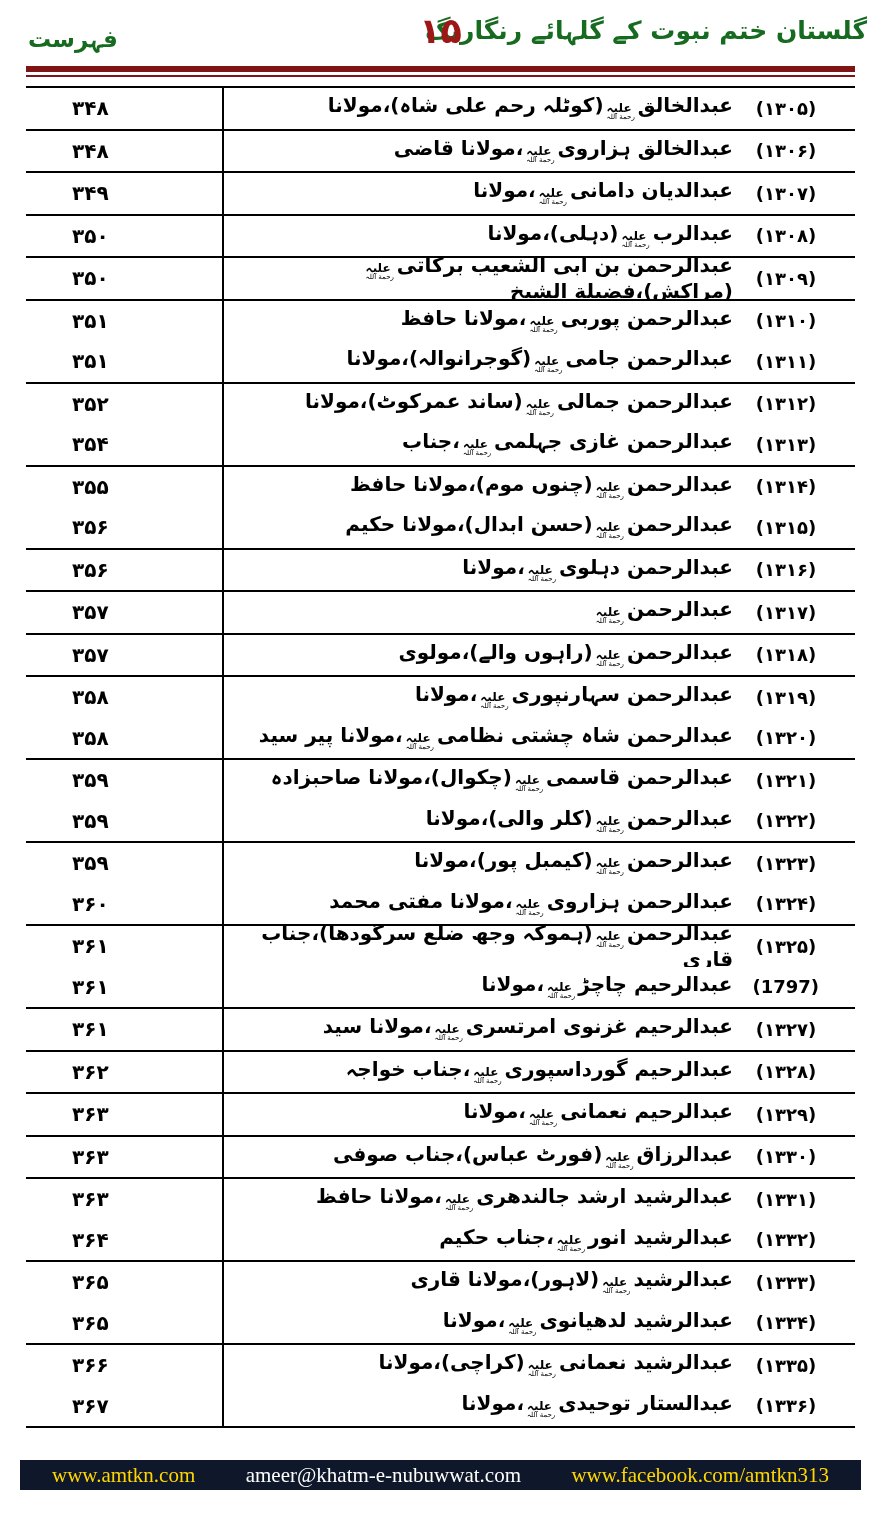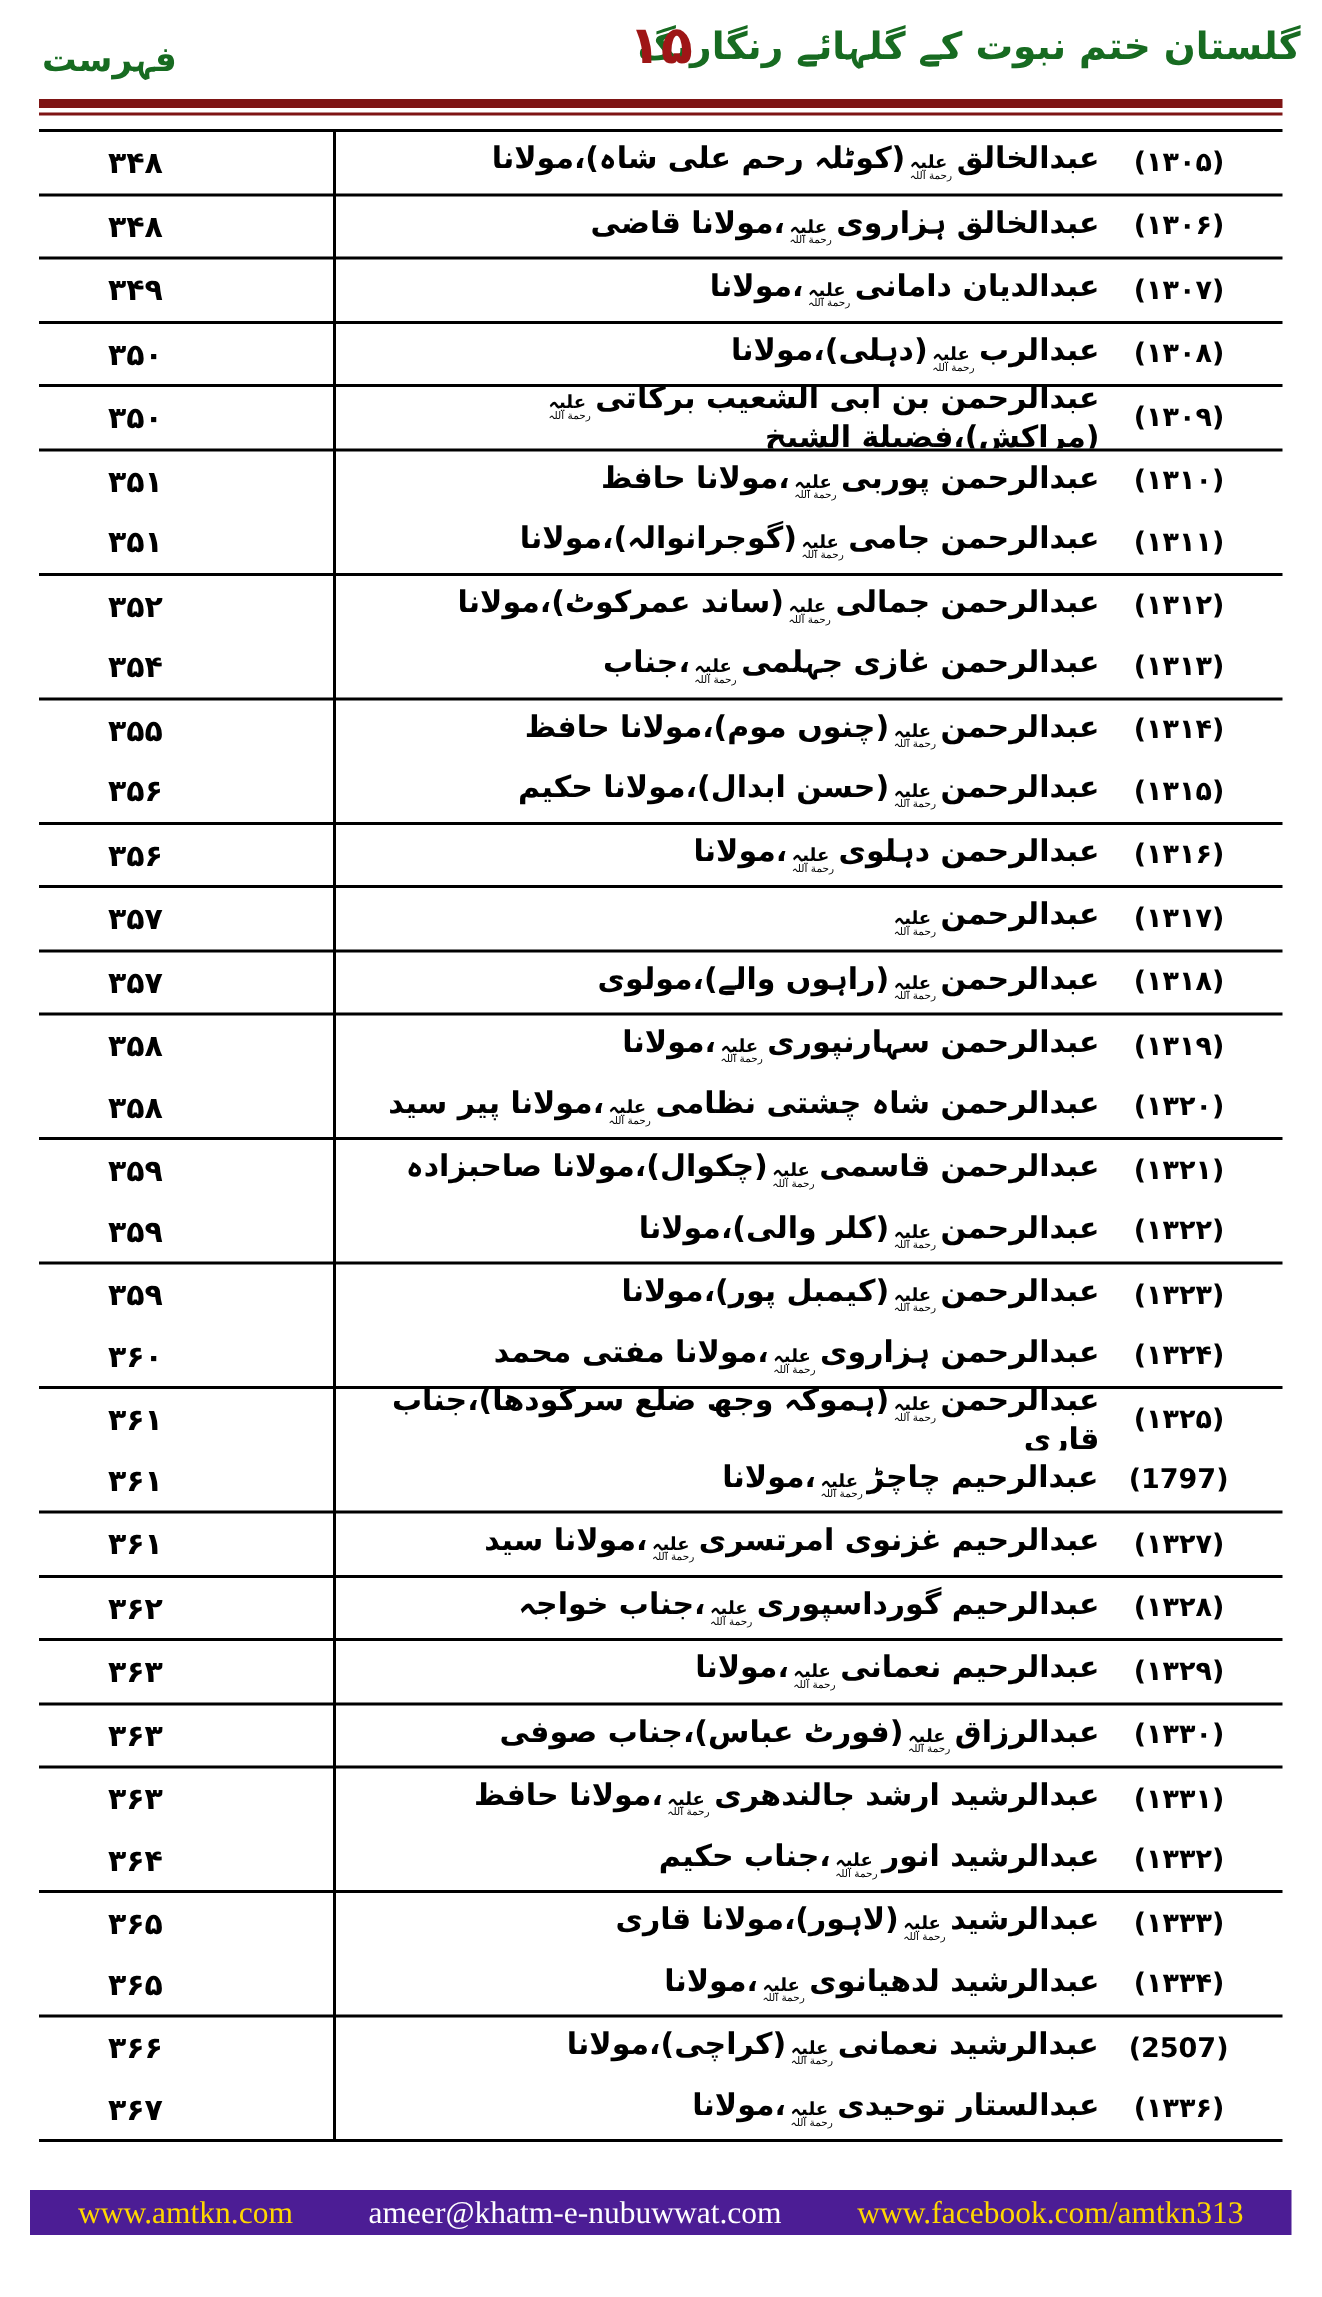--- a/index.html
+++ b/index.html
@@ -33,21 +33,21 @@
   .cell-name{flex:1 1 auto;text-align:right;font-size:20px;font-weight:bold;line-height:20px;padding-left:6px;}
   .cell-page{
     flex:0 0 196px;box-sizing:border-box;direction:ltr;text-align:left;
     padding-left:46px;font-size:20px;font-weight:bold;
   }
   .hon{display:inline-block;text-align:left;vertical-align:-7px;margin:0 3px;}
   .hon-top{display:block;font-size:12px;line-height:10px;font-weight:bold;}
   .hon-bottom{display:block;font-size:7px;line-height:8px;font-weight:normal;}
   
   .fbar{
-    position:absolute;left:20px;right:20px;top:1460px;height:30px;background:#4c1d95;
+    position:absolute;left:20px;right:20px;top:1460px;height:30px;background:#0f172a;
     display:flex;align-items:center;justify-content:space-between;padding:0 32px;
     font-family:"Liberation Serif","DejaVu Serif",serif;font-size:21px;direction:ltr;
   }
   .f-y{color:#FFD700;}
   .f-w{color:#ffffff;}
 </style>
 </head>
 <body>
 
 <header class="hdr">
@@ -247,21 +247,21 @@
     <div class="cell-page">۳۶۵</div>
   </div>
       <div class="row">
     <div class="cell-num">(۱۳۳۴)</div>
     <div class="cell-name"><span>عبدالرشید لدھیانوی</span><span class="hon"><span class="hon-top">علیہ</span><span class="hon-bottom">رحمة اللہ</span></span><span>،مولانا</span></div>
     <div class="cell-page">۳۶۵</div>
   </div>
     </div>
     <div class="group">
       <div class="row">
-    <div class="cell-num">(2507)</div>
+    <div class="cell-num">(۱۳۳۵)</div>
     <div class="cell-name"><span>عبدالرشید نعمانی</span><span class="hon"><span class="hon-top">علیہ</span><span class="hon-bottom">رحمة اللہ</span></span><span>(کراچی)،مولانا</span></div>
     <div class="cell-page">۳۶۶</div>
   </div>
       <div class="row">
     <div class="cell-num">(۱۳۳۶)</div>
     <div class="cell-name"><span>عبدالستار توحیدی</span><span class="hon"><span class="hon-top">علیہ</span><span class="hon-bottom">رحمة اللہ</span></span><span>،مولانا</span></div>
     <div class="cell-page">۳۶۷</div>
   </div>
     </div>
   </main>

